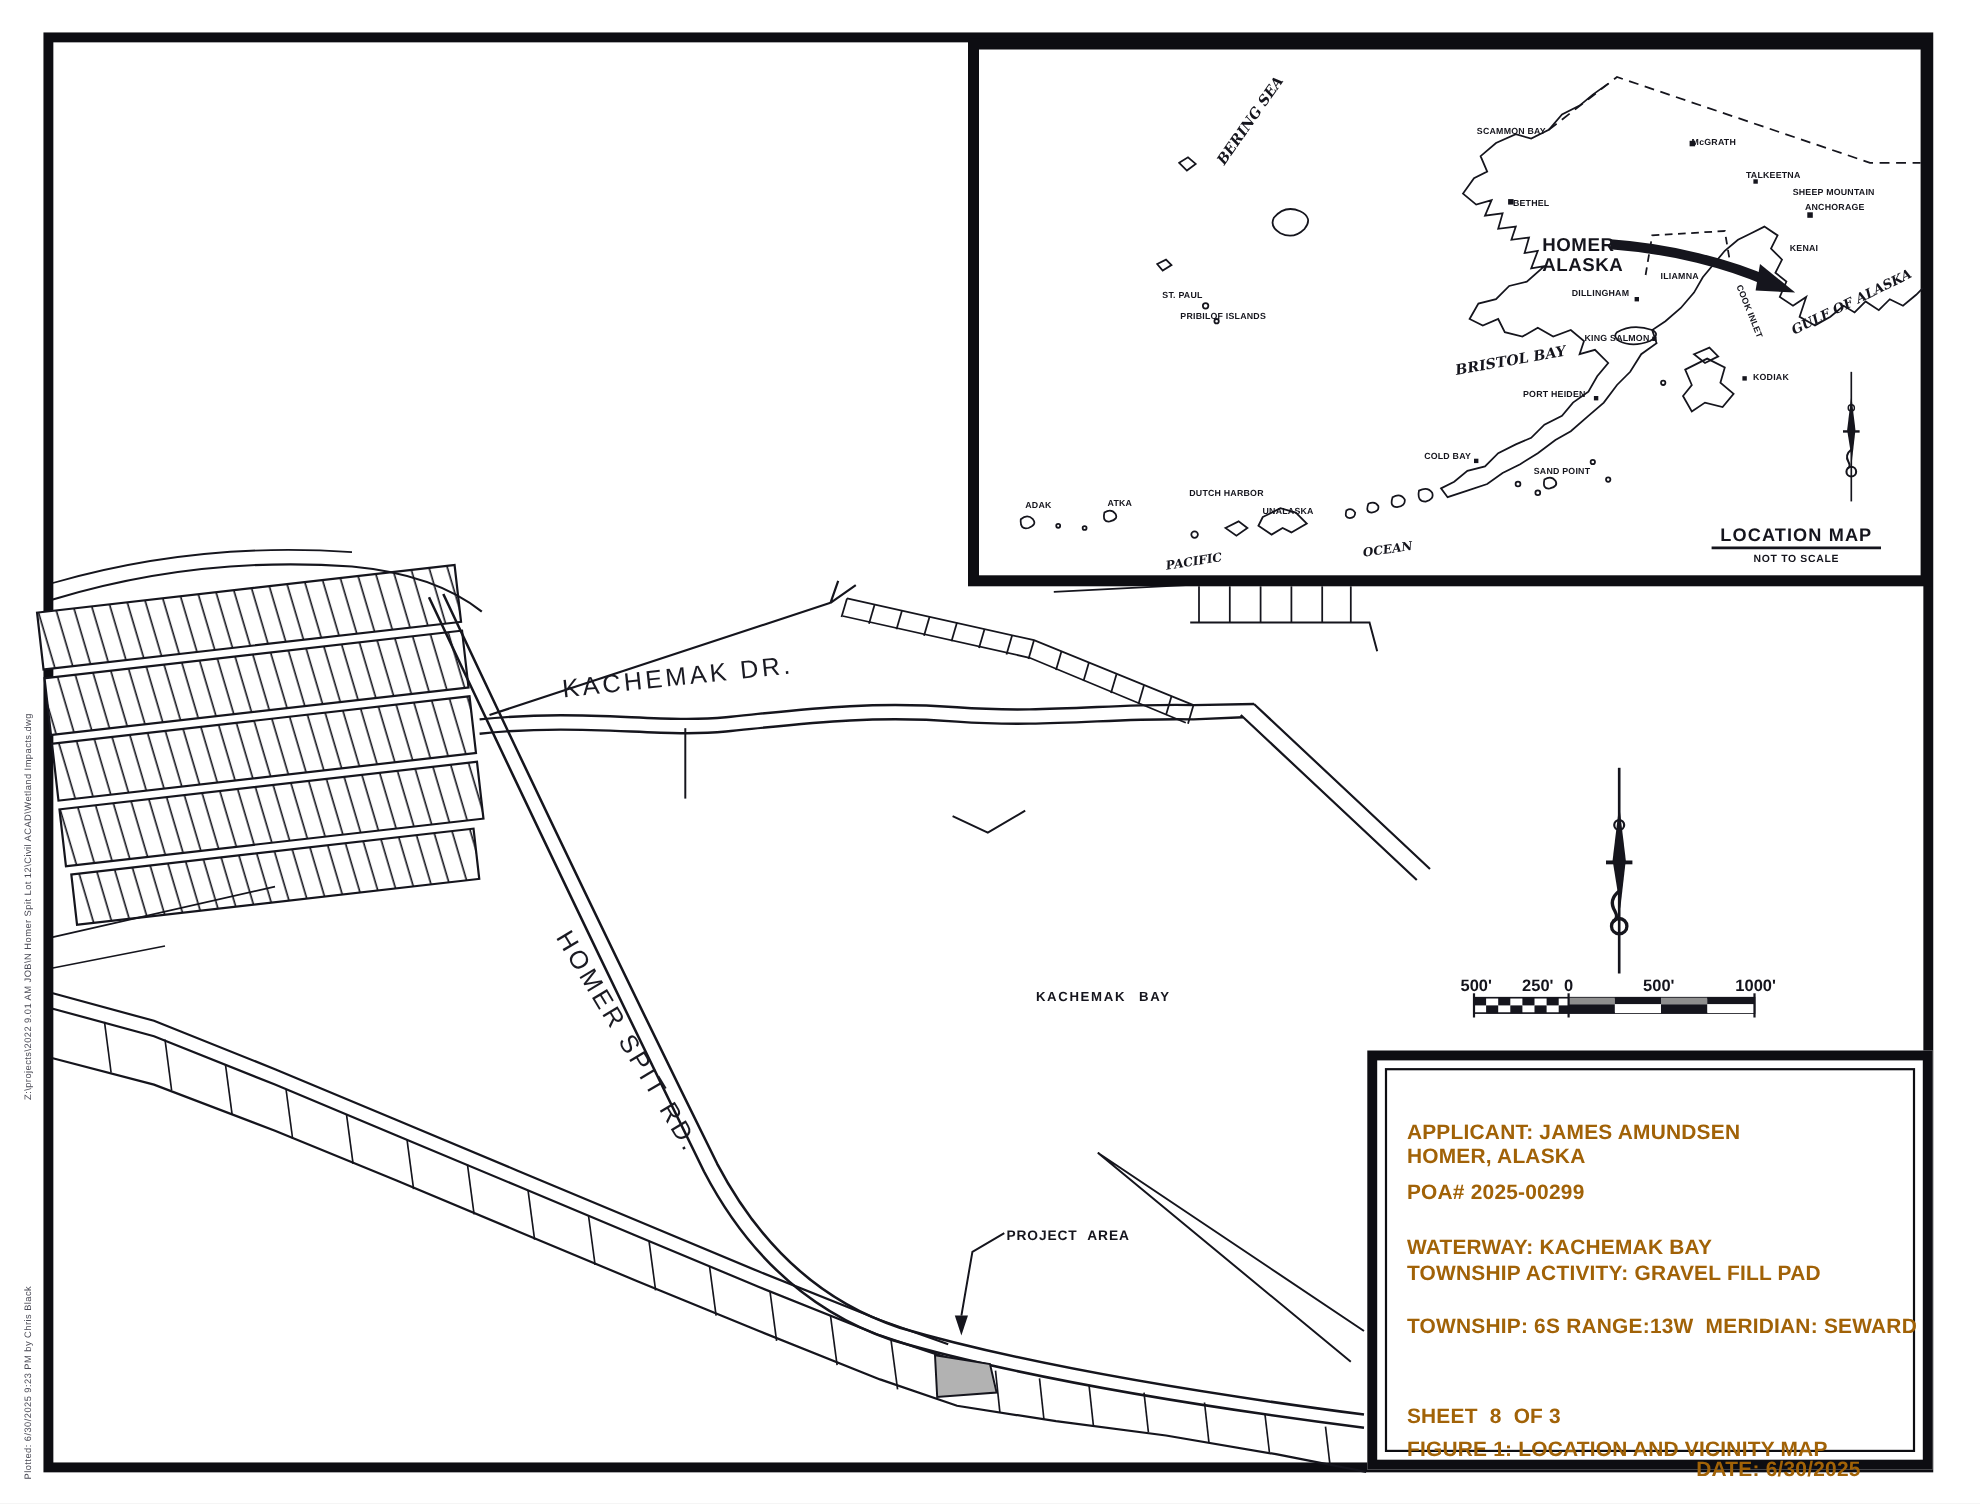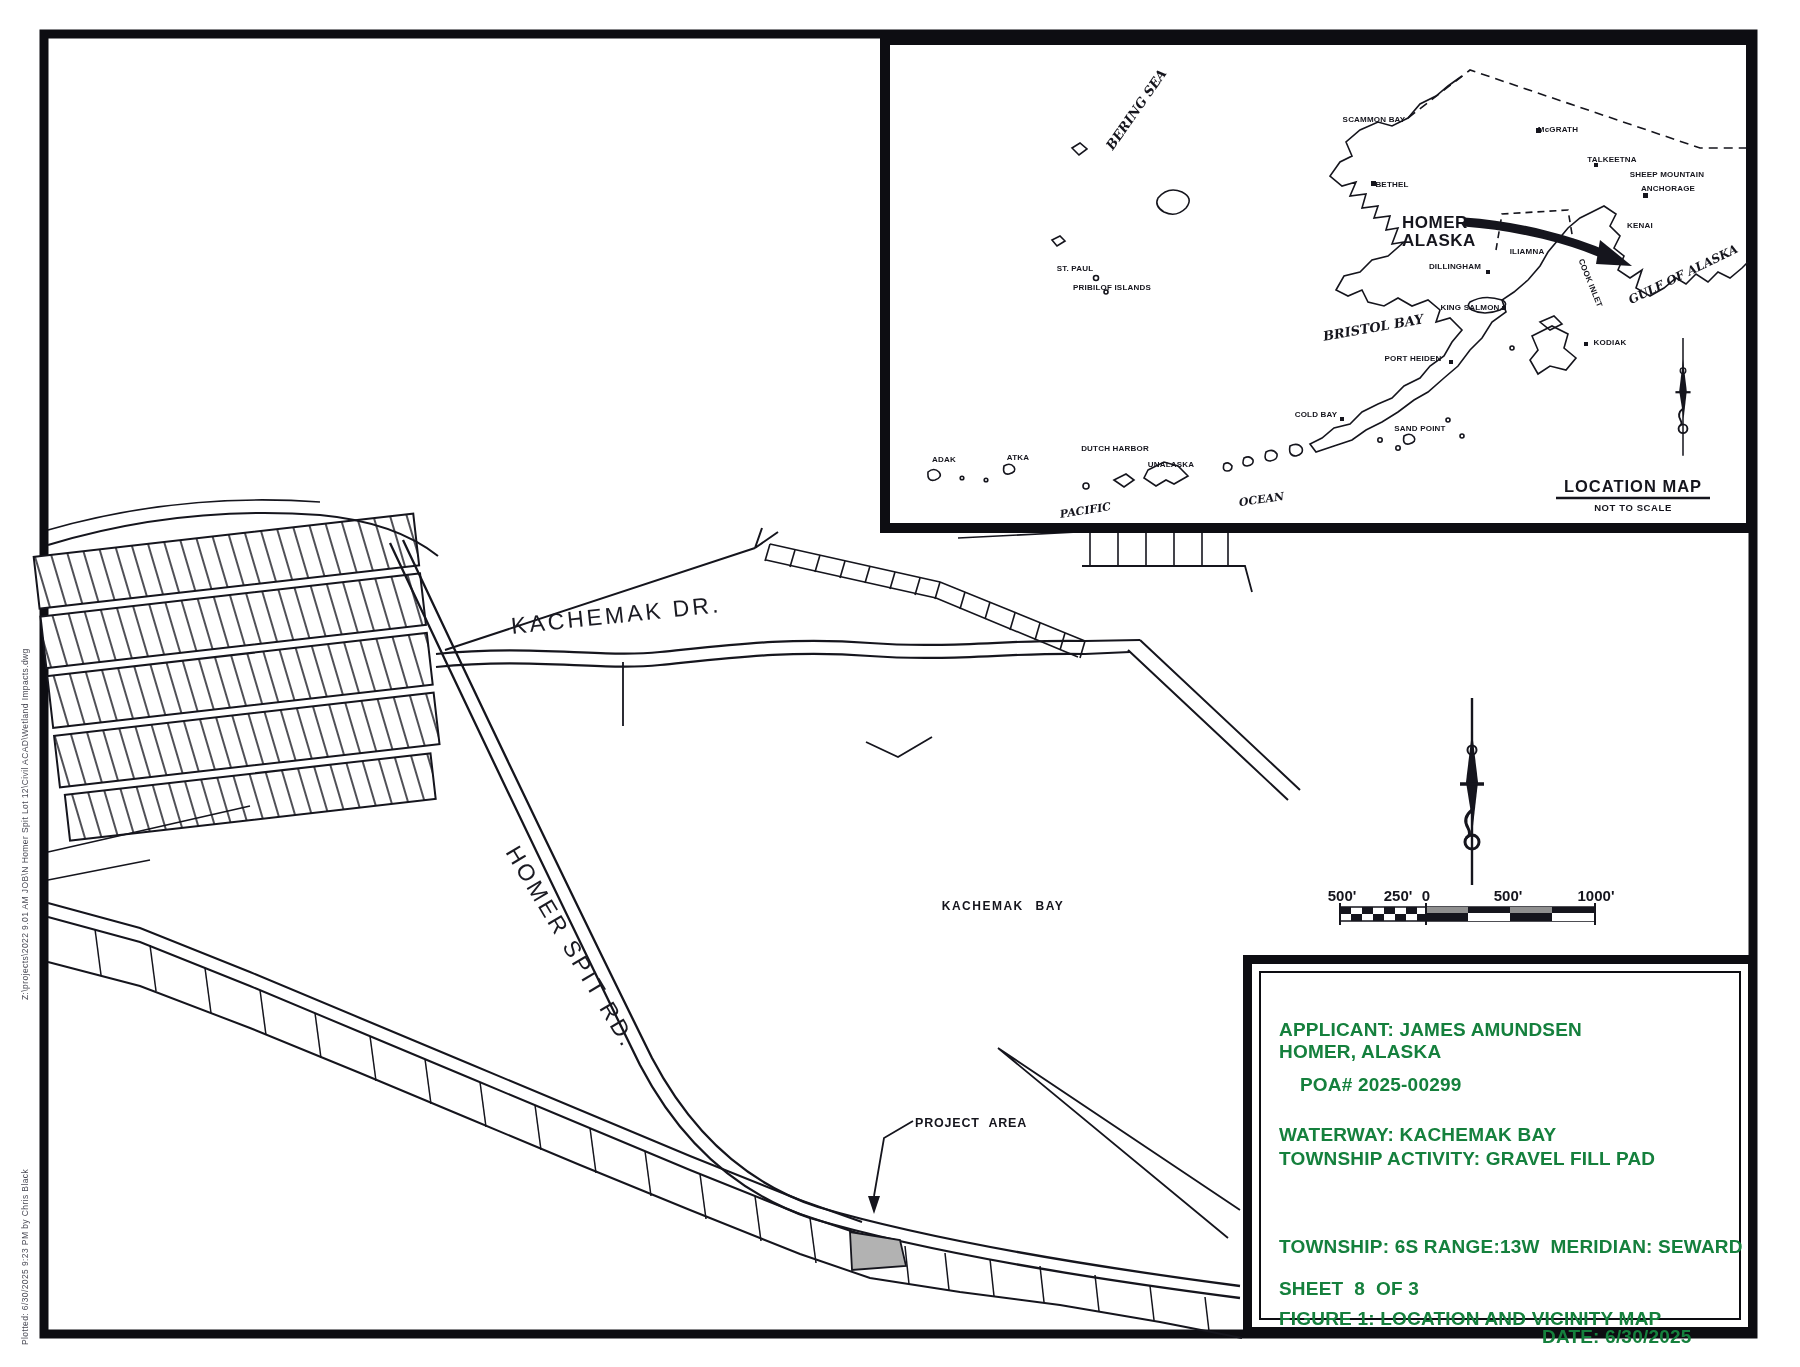--- a/index.html
+++ b/index.html
@@ -5,21 +5,21 @@
   html,body{margin:0;padding:0;background:#e8e8e8;}
   .page{position:relative;width:1800px;height:1367px;background:#ffffff;overflow:hidden;
         font-family:"Liberation Sans",sans-serif;color:#15151d;}
   .page svg{position:absolute;left:0;top:0;}
   .margin-note{position:absolute;left:20px;white-space:nowrap;font-size:8.5px;color:#4a4a55;
         transform:rotate(-90deg);transform-origin:0 0;letter-spacing:.4px;}
   
   .title-block{position:absolute;left:1243px;top:955px;width:514px;height:381px;background:#fff;
         border:9px solid #0d0d12;box-sizing:border-box;}
   .tb-inner{position:absolute;left:7px;top:7px;right:7px;bottom:7px;border:2px solid #0d0d12;}
-  .tb-line{position:absolute;left:27px;font-weight:bold;font-size:19px;color:#15803d;
+  .tb-line{position:absolute;left:27px;font-weight:bold;font-size:19px;color:#a16207;
         white-space:pre;letter-spacing:.2px;}
   .tb-date{left:290px;}
   text{fill:#15151d;}
   .lbl-town{font-family:"Liberation Sans",sans-serif;font-weight:bold;font-size:8px;letter-spacing:.2px;}
   .lbl-sea{font-family:"DejaVu Serif",serif;font-weight:bold;font-style:italic;}
   .lbl-road{font-family:"Liberation Sans",sans-serif;font-size:23px;letter-spacing:3px;fill:#1a1a22;}
   .lbl-bay{font-family:"Liberation Sans",sans-serif;font-weight:bold;font-size:12px;letter-spacing:1.5px;word-spacing:7px;}
   .lbl-proj{font-family:"Liberation Sans",sans-serif;font-weight:bold;font-size:12.5px;letter-spacing:.8px;word-spacing:5px;}
   .lbl-homer{font-family:"Liberation Sans",sans-serif;font-weight:bold;font-size:17px;letter-spacing:.5px;}
   .lbl-locmap{font-family:"Liberation Sans",sans-serif;font-weight:bold;font-size:16.5px;letter-spacing:1px;}
@@ -300,22 +300,22 @@
       <text class="lbl-locmap" text-anchor="middle" x="1633" y="492">LOCATION MAP</text>
       <line x1="1556" y1="498" x2="1710" y2="498" stroke="#15151d" stroke-width="2.5"></line>
       <text class="lbl-nts" text-anchor="middle" x="1633" y="511">NOT TO SCALE</text>
     </g>
   </svg>
 
   <div class="title-block">
     <div class="tb-inner"></div>
     <div class="tb-line" style="top:55px;">APPLICANT: JAMES AMUNDSEN</div>
     <div class="tb-line" style="top:77px;">HOMER, ALASKA</div>
-    <div class="tb-line" style="top:110px;margin-left:21px;">POA# 2025-00299</div>
+    <div class="tb-line" style="top:110px;">POA# 2025-00299</div>
     <div class="tb-line" style="top:160px;">WATERWAY: KACHEMAK BAY</div>
     <div class="tb-line" style="top:184px;">TOWNSHIP ACTIVITY: GRAVEL FILL PAD</div>
-    <div class="tb-line" style="top:232px;margin-top:40px;">TOWNSHIP: 6S RANGE:13W  MERIDIAN: SEWARD</div>
+    <div class="tb-line" style="top:232px;">TOWNSHIP: 6S RANGE:13W  MERIDIAN: SEWARD</div>
     <div class="tb-line" style="top:314px;">SHEET  8  OF 3</div>
     <div class="tb-line tb-date" style="top:314px;margin-top:48px;">DATE: 6/30/2025</div>
     <div class="tb-line" style="top:344px;">FIGURE 1: LOCATION AND VICINITY MAP</div>
   </div>
 
 </div>
 
 </body></html>

